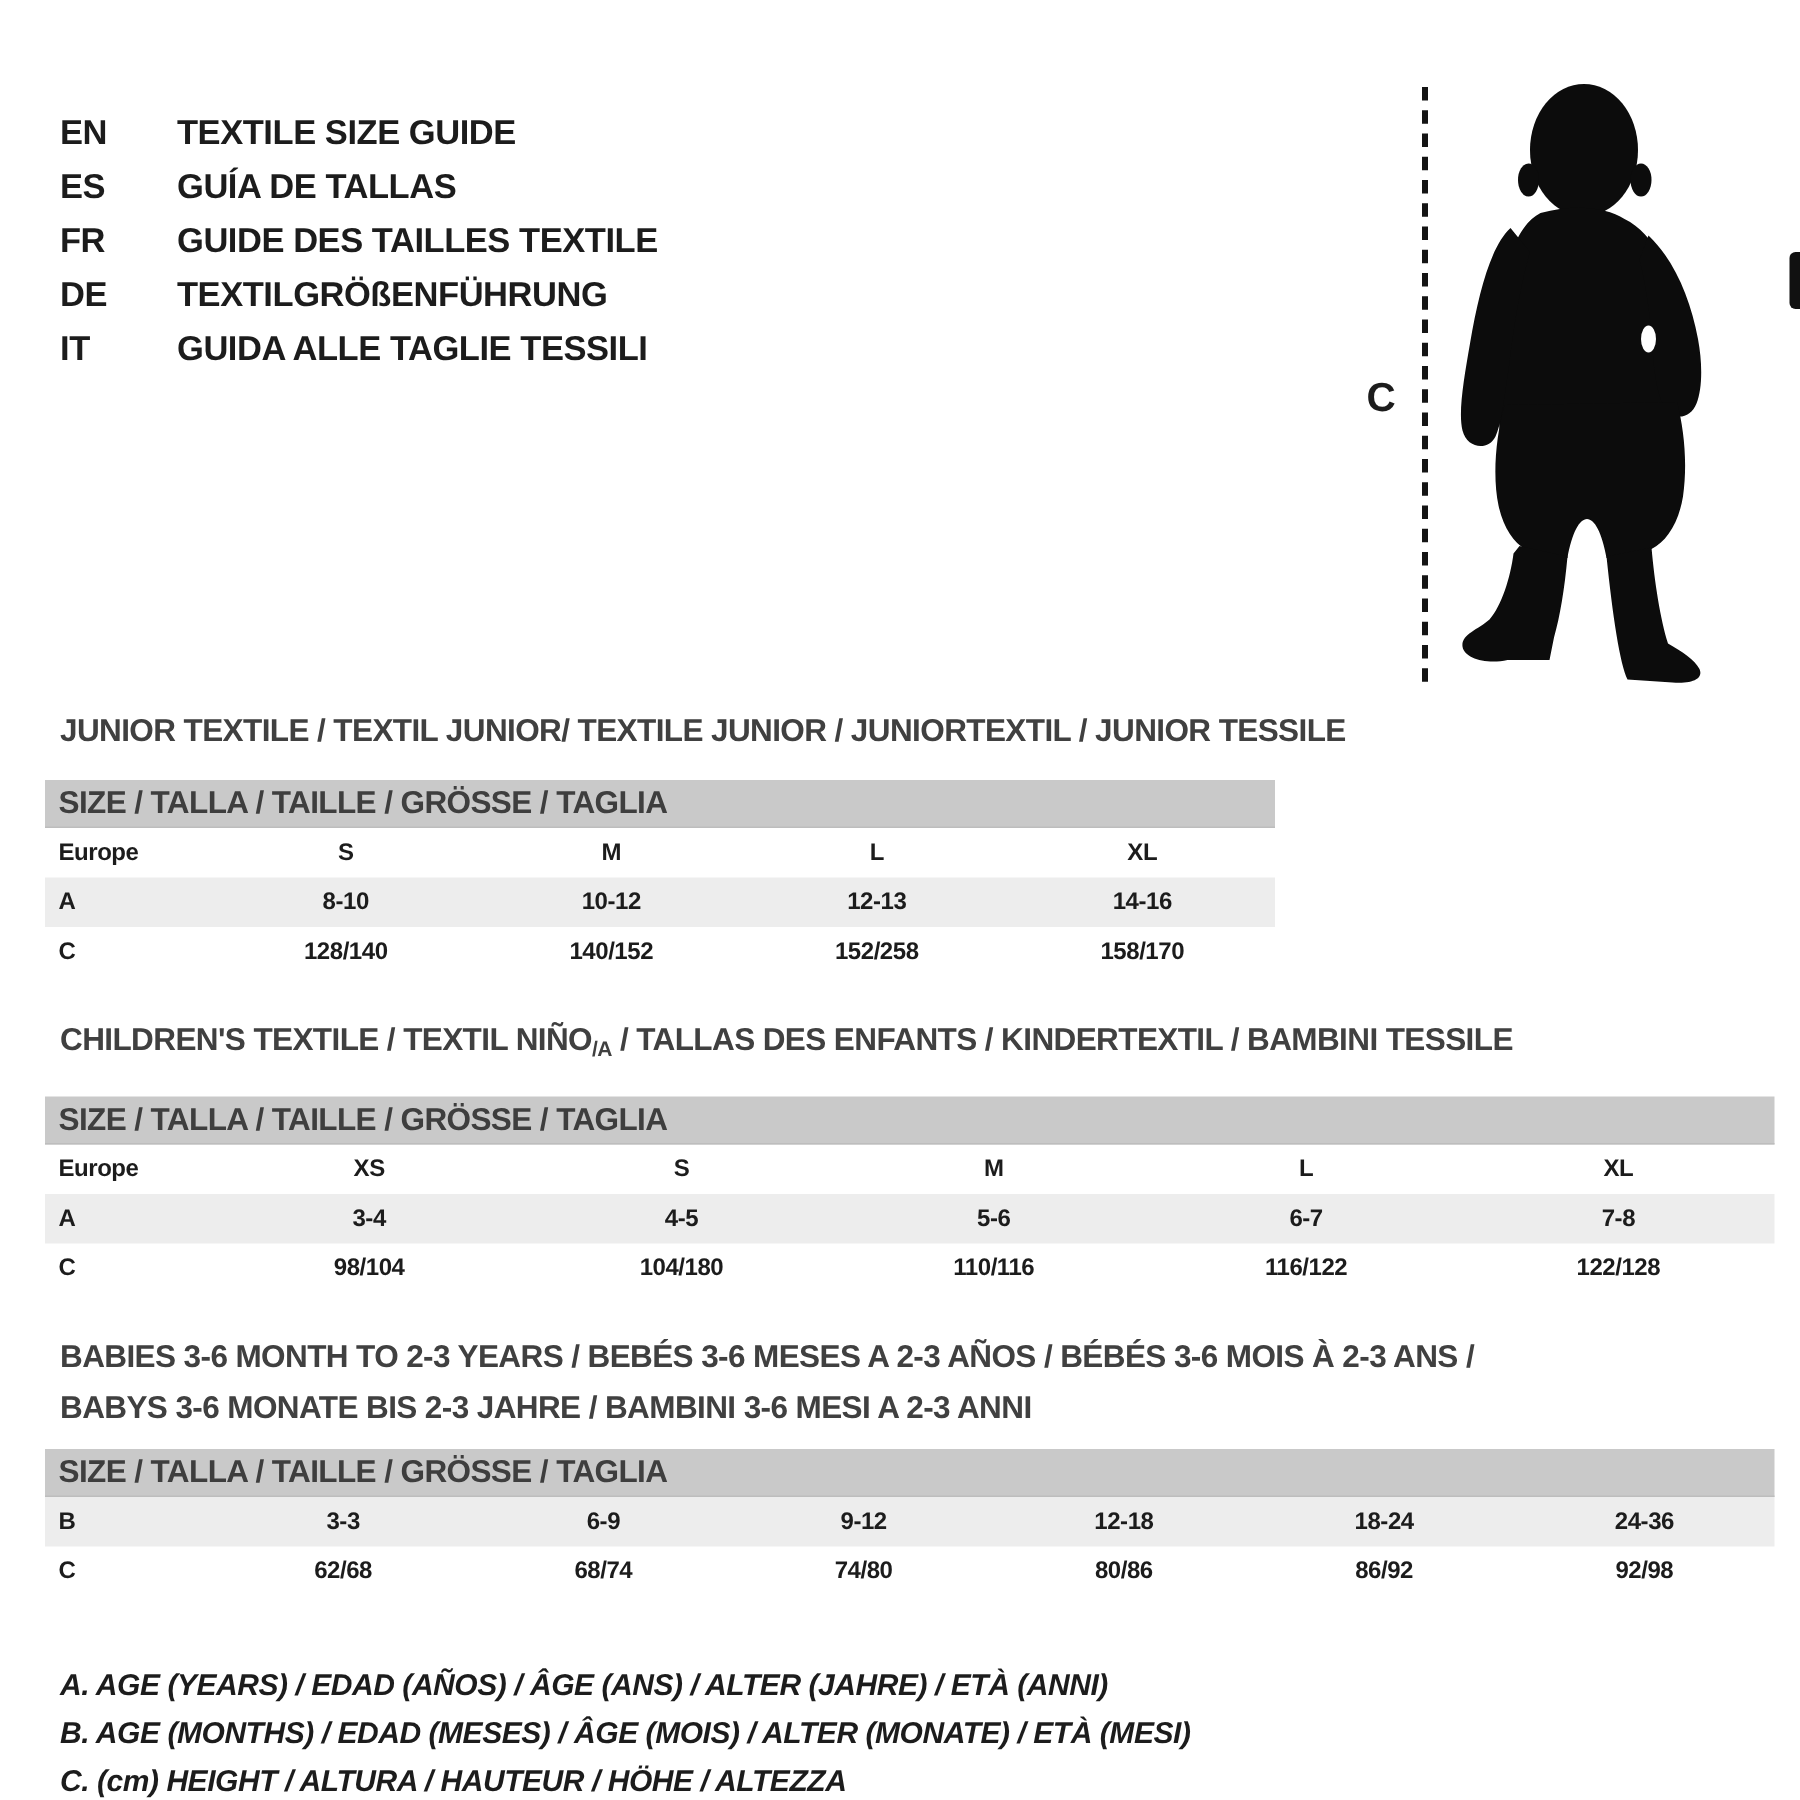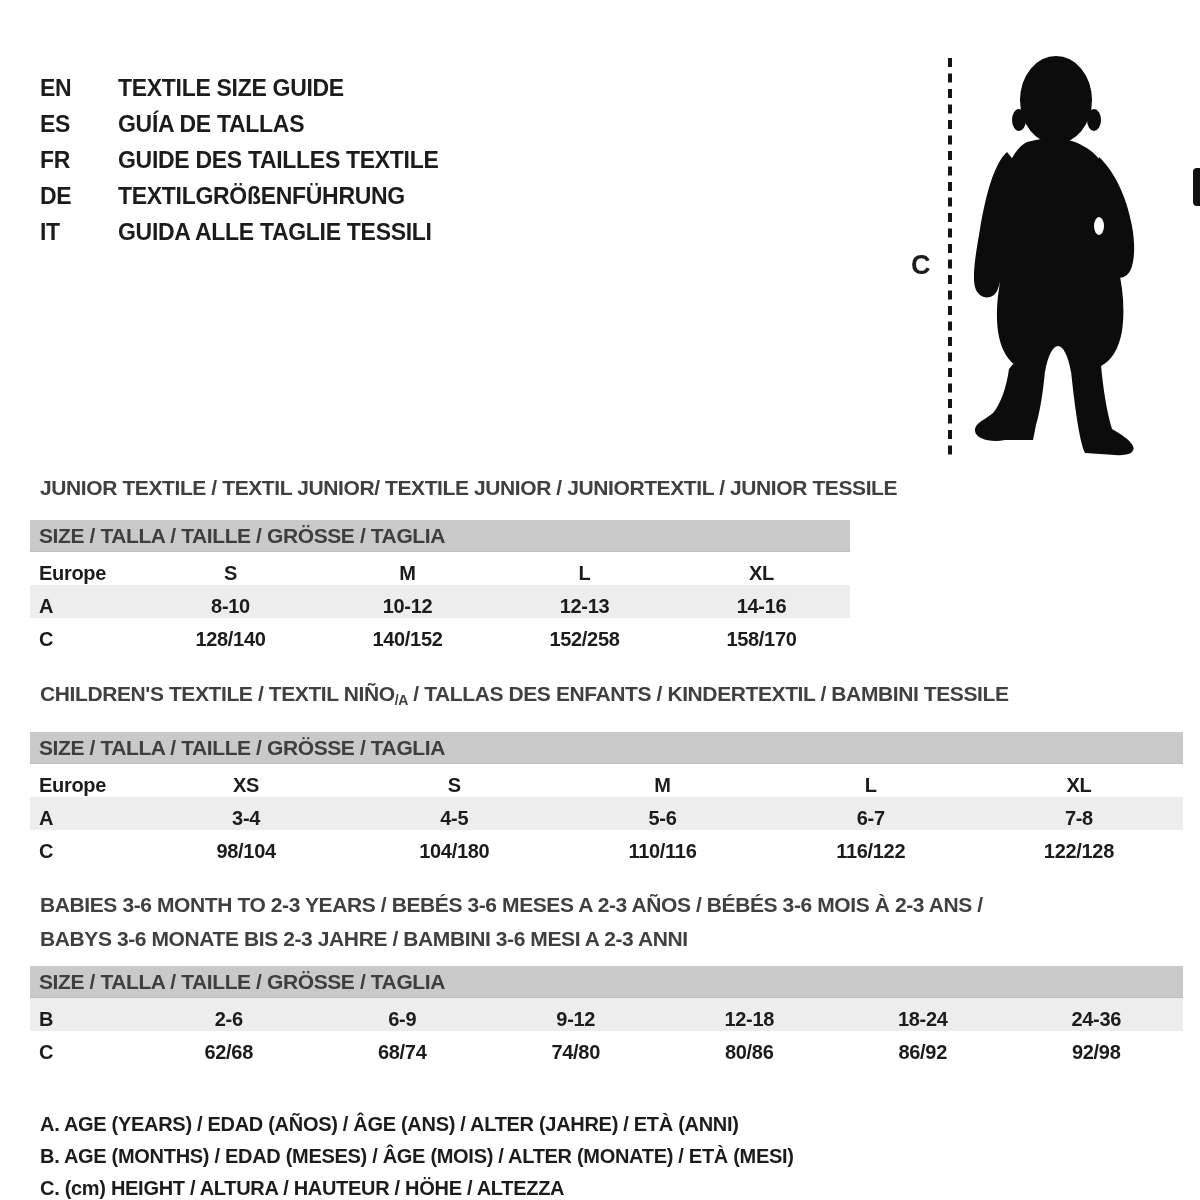--- a/index.html
+++ b/index.html
@@ -27,29 +27,29 @@
           line-height:24px;color:#404040;}
   .sec h2 .tline{display:block;line-height:34px;}
   .title-sub{font-size:14px;vertical-align:-4px;letter-spacing:-0.4px;}
   .table{margin-top:20px;}
   .table.tight{margin-top:10px;}
   .w-junior{width:820px;}
   .w-full{width:1153px;}
   .thead{height:32px;line-height:32px;background:#c9c9c9;color:#3e3e3e;
          font-size:21px;font-weight:700;letter-spacing:-0.4px;padding-left:9px;
          box-sizing:border-box;border-bottom:1px solid #bdbdbd;}
-  .trow{display:flex;height:33px;align-items:flex-end;font-size:20px;font-weight:700;
+  .trow{display:flex;height:33px;align-items:center;font-size:16px;font-weight:700;
         letter-spacing:-0.3px;}
   .trow.shaded{background:#ededed;}
   .tlabel{width:112px;padding-left:9px;box-sizing:border-box;}
   .tcell{flex:1;text-align:center;}
 
   
   .legend{position:absolute;left:40px;top:1068px;}
-  .legend-line{font-size:20px;font-weight:700;letter-spacing:-0.3px;line-height:32px;}
+  .legend-line{font-size:20px;font-weight:700;letter-spacing:-0.3px;line-height:32px;font-style:italic;}
 </style>
 </head>
 <body>
 
 <div class="page">
 
   <div class="lang-block">
     <div class="lang-row">
       <span class="lang-code">EN</span>
       <span class="lang-title">TEXTILE SIZE GUIDE</span>
@@ -166,21 +166,21 @@
   <section class="sec" style="top:848px;">
     <h2>
       <span class="tline">BABIES 3-6 MONTH TO 2-3 YEARS / BEBÉS 3-6 MESES A 2-3 AÑOS / BÉBÉS 3-6 MOIS À 2-3 ANS /</span>
       <span class="tline">BABYS 3-6 MONATE BIS 2-3 JAHRE / BAMBINI 3-6 MESI A 2-3 ANNI</span>
     </h2>
     <div class="table w-full tight">
       <div class="thead">SIZE / TALLA / TAILLE / GRÖSSE / TAGLIA</div>
       <div>
           <div class="trow shaded">
             <div class="tlabel">B</div>
-            <div class="tcell">2-6</div>
+            <div class="tcell">3-3</div>
             <div class="tcell">6-9</div>
             <div class="tcell">9-12</div>
             <div class="tcell">12-18</div>
             <div class="tcell">18-24</div>
             <div class="tcell">24-36</div>
           </div>
           <div class="trow">
             <div class="tlabel">C</div>
             <div class="tcell">62/68</div>
             <div class="tcell">68/74</div>

